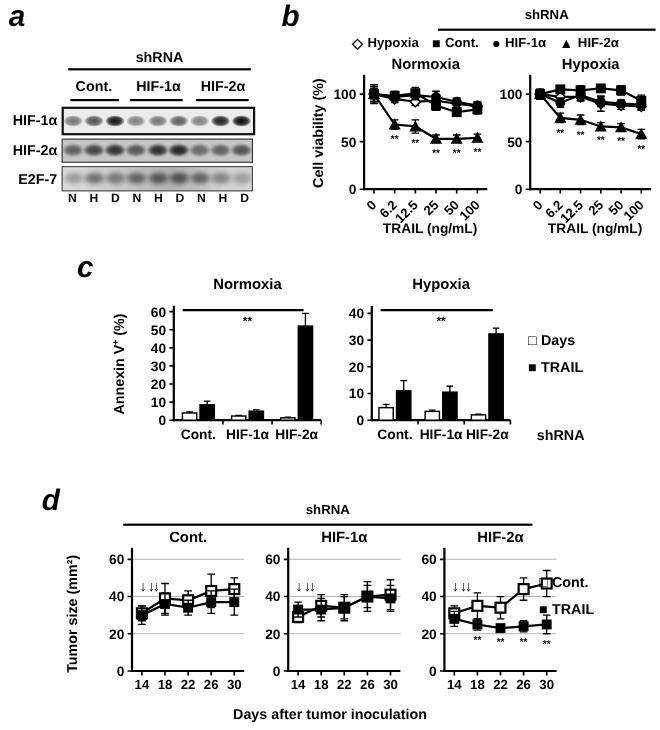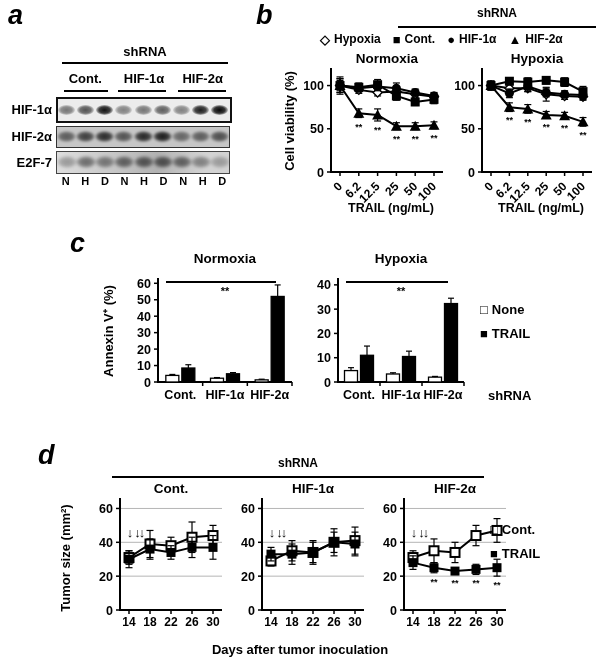--- a/index.html
+++ b/index.html
@@ -463,21 +463,21 @@
     <line x1="98" y1="105.15714285714286" x2="104" y2="105.15714285714286" stroke="#000" stroke-width="1.2"></line>
     <rect x="136.5" y="57.557142857142864" width="13" height="78.44285714285714" fill="#000000" stroke="#000" stroke-width="1.3"></rect>
     <line x1="143" y1="52.21428571428572" x2="143" y2="57.557142857142864" stroke="#000" stroke-width="1.2"></line>
     <line x1="140" y1="52.21428571428572" x2="146" y2="52.21428571428572" stroke="#000" stroke-width="1.2"></line>
     <line x1="38" y1="36" x2="140" y2="36" stroke="#000" stroke-width="2"></line>
     <text x="93" y="49" font-size="11" font-weight="bold" text-anchor="middle">**</text>
   </svg>
 <div class="abs legend-col" style="left:480px;top:302px;">
   <div class="legend-item">
     <span class="marker-glyph">□</span>
-    <span>None</span>
+    <span>Days</span>
   </div>
   <div class="legend-item">
     <span class="marker-glyph">■</span>
     <span>TRAIL</span>
   </div>
 </div>
 <div class="abs b13" style="left:488px;top:388px;">shRNA</div>
 
 <div class="abs panel-letter" style="left:38px;top:440px;">d</div>
 <div class="abs b12 center" style="left:112px;top:456px;width:372px;">shRNA</div>

